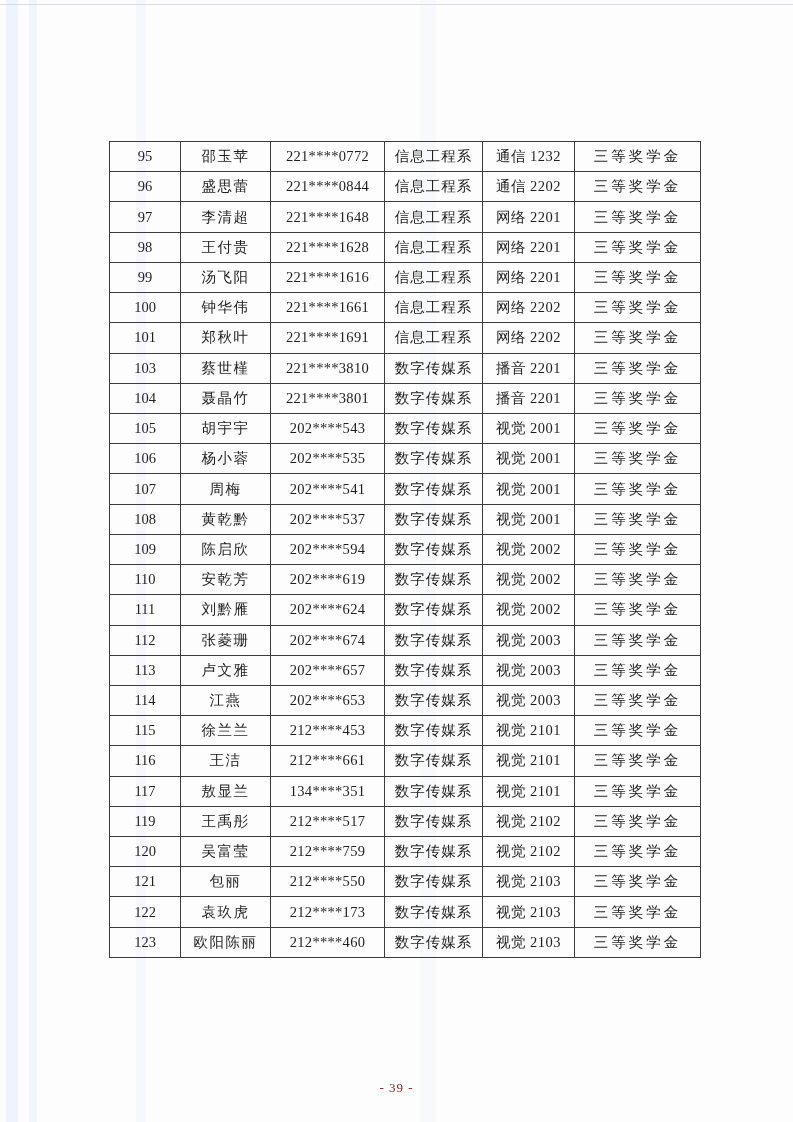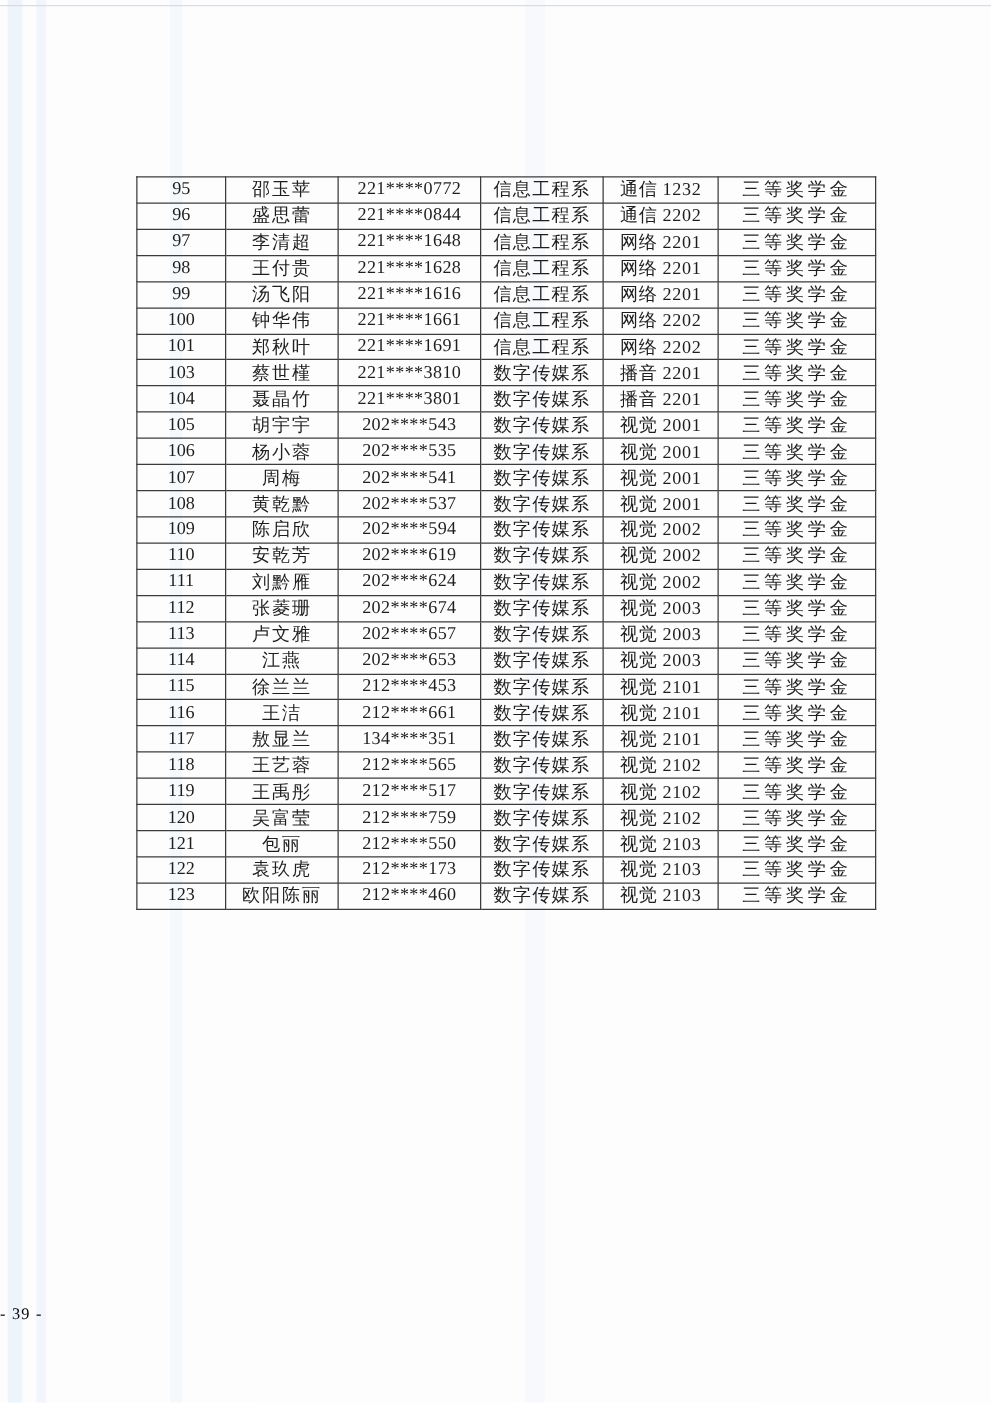--- a/index.html
+++ b/index.html
@@ -37,21 +37,21 @@
     height: 1px;
     background: #d9dde2;
     pointer-events: none;
   }
 
   table.award-table {
     position: absolute;
     left: 109px;
     top: 141px;
     width: 591px;
-    height: 587px;
+    height: 817px;
     border-collapse: collapse;
     table-layout: fixed;
   }
   table.award-table td {
     border: 1px solid #3c3c3c;
     text-align: center;
     vertical-align: middle;
     font-size: 14.5px;
     padding: 0 2px;
     white-space: nowrap;
@@ -59,26 +59,27 @@
   }
   td.c-no      { font-size: 14.5px; }
   td.c-name    { letter-spacing: 1.5px; margin-top: 13px; }
   td.c-id      { font-size: 15px; letter-spacing: 0.3px; }
   td.c-dept    { letter-spacing: 1px; }
   td.c-class   { letter-spacing: 0.5px; }
   td.c-award   { letter-spacing: 3px; margin-top: 21px; }
 
   .footer-page-num {
     position: absolute;
-    top: 1043px;
+    top: 1080px;
     left: 0;
     width: 100%;
+    text-align: center;
     font-size: 13px;
     letter-spacing: 1px;
-    color: #000000;
+    color: #7f1d1d;
   }
 </style>
 </head>
 <body>
 
 <div class="page">
   <div class="streak s1"></div>
   <div class="streak s2"></div>
   <div class="streak s3"></div>
   <div class="streak s4"></div>
@@ -265,28 +266,20 @@
       </tr>
         <tr style="">
         <td class="c-no">117</td>
         <td class="c-name">敖显兰</td>
         <td class="c-id">134****351</td>
         <td class="c-dept">数字传媒系</td>
         <td class="c-class">视觉 2101</td>
         <td class="c-award">三等奖学金</td>
       </tr>
         <tr style="">
-        <td class="c-no">118</td>
-        <td class="c-name">王艺蓉</td>
-        <td class="c-id">212****565</td>
-        <td class="c-dept">数字传媒系</td>
-        <td class="c-class">视觉 2102</td>
-        <td class="c-award">三等奖学金</td>
-      </tr>
-        <tr style="">
         <td class="c-no">119</td>
         <td class="c-name">王禹彤</td>
         <td class="c-id">212****517</td>
         <td class="c-dept">数字传媒系</td>
         <td class="c-class">视觉 2102</td>
         <td class="c-award">三等奖学金</td>
       </tr>
         <tr style="">
         <td class="c-no">120</td>
         <td class="c-name">吴富莹</td>

